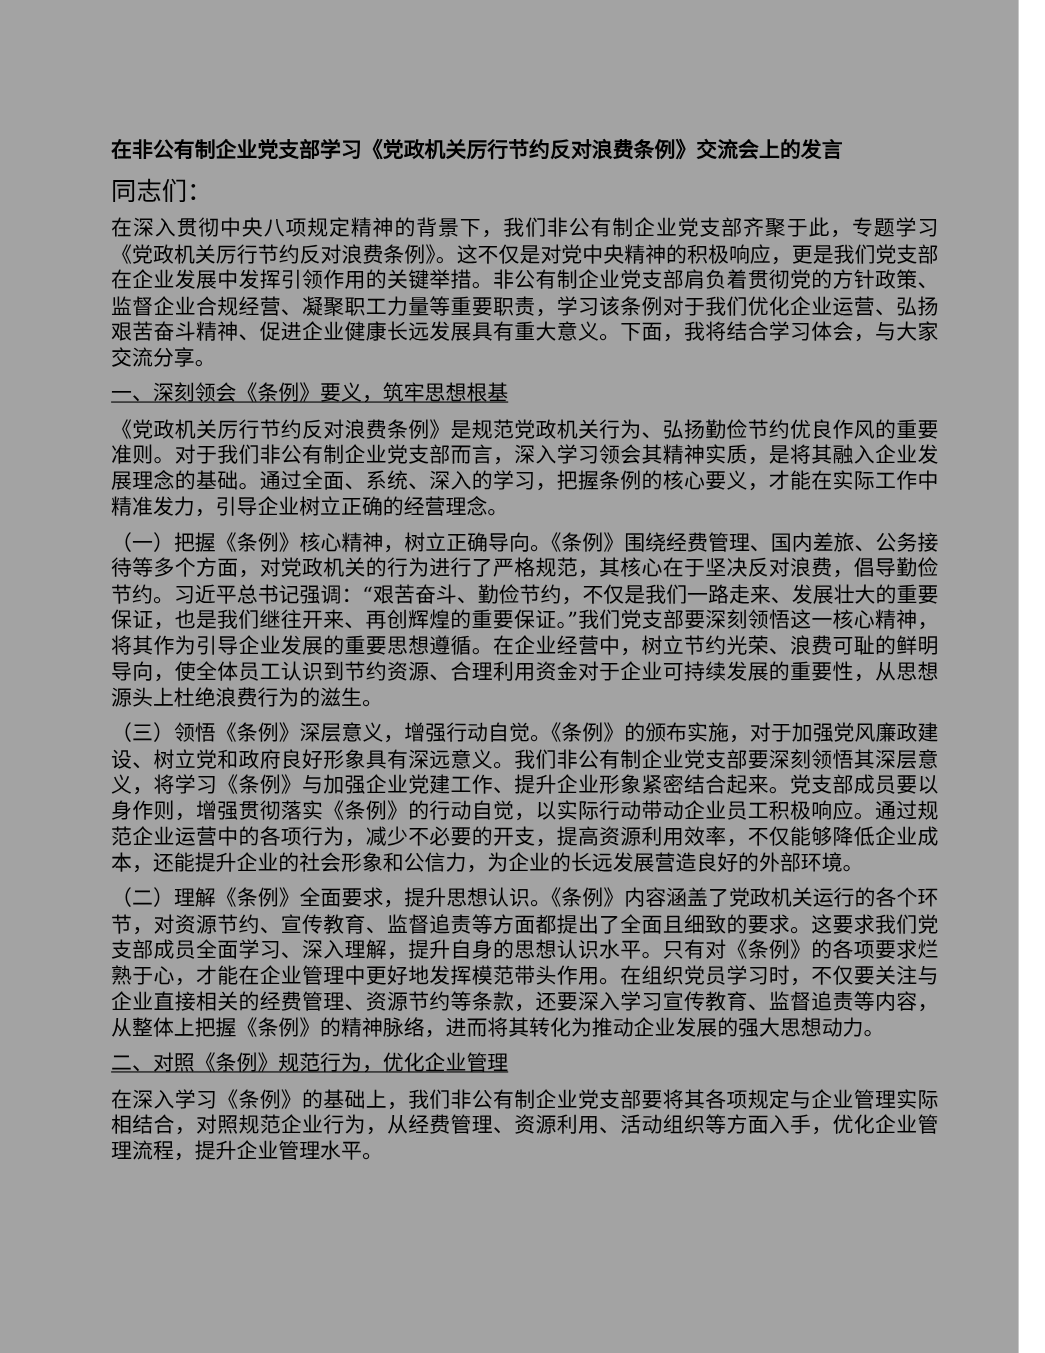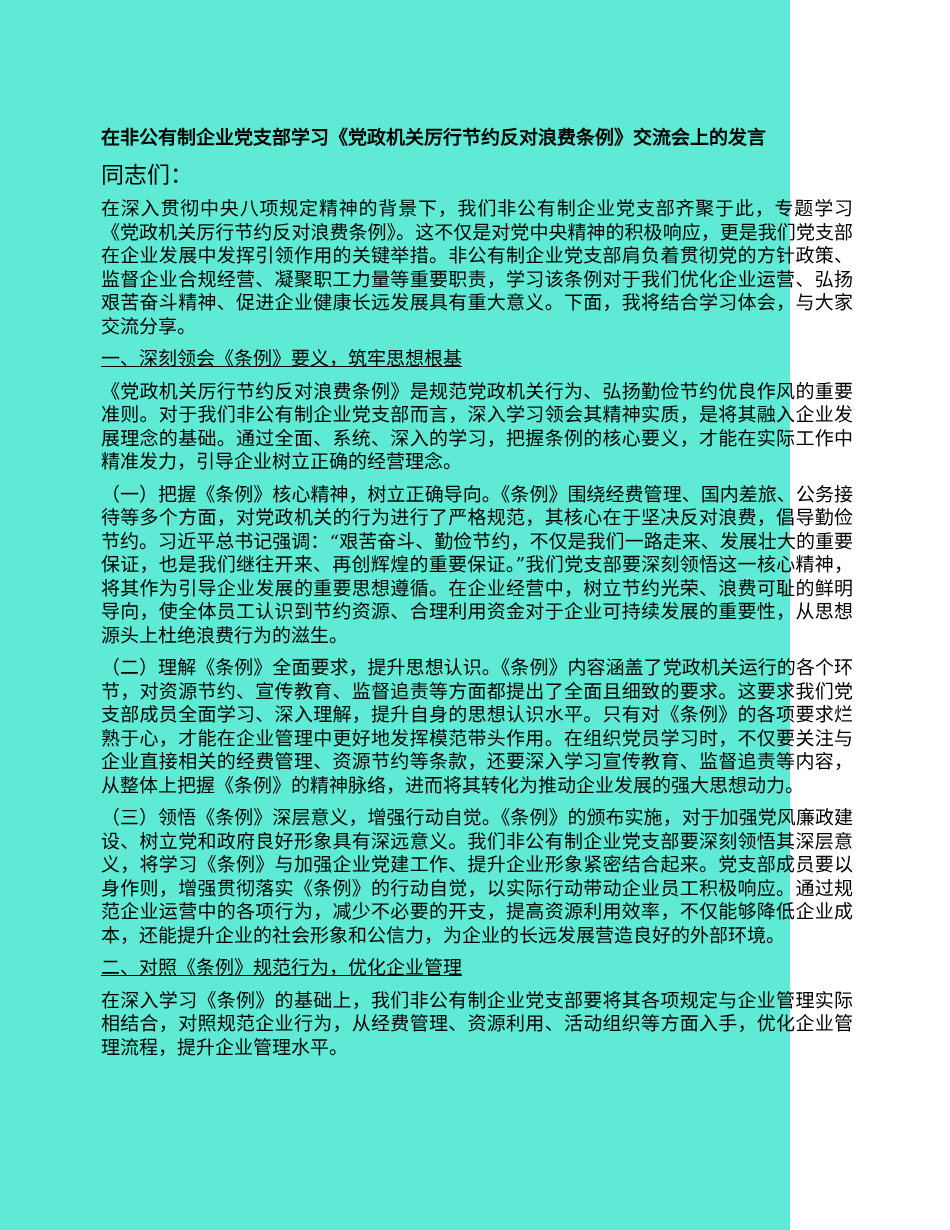--- a/index.html
+++ b/index.html
@@ -9,24 +9,24 @@
     color: #000000;
   }
   body {
     width: 950px;
     height: 1230px;
     overflow: hidden;
     font-family: "DejaVu Serif", "Liberation Serif", serif;
   }
   .page {
     box-sizing: border-box;
-    width: 790px;
+    width: 926px;
     height: 1230px;
     padding: 126px 0 0 101px;
-    background: #5eead4;
+    background: #a3a3a3;
   }
   .content {
     width: 752px;
   }
   .doc-title {
     font-family: "DejaVu Sans", "Liberation Sans", sans-serif;
     font-weight: bold;
     font-size: 19px;
     line-height: 23.5px;
     margin: 0 0 14px 0;
@@ -65,23 +65,23 @@
     <p class="salutation">同志们：</p>
 
     <p class="para">在深入贯彻中央八项规定精神的背景下，我们非公有制企业党支部齐聚于此，专题学习《党政机关厉行节约反对浪费条例》。这不仅是对党中央精神的积极响应，更是我们党支部在企业发展中发挥引领作用的关键举措。非公有制企业党支部肩负着贯彻党的方针政策、监督企业合规经营、凝聚职工力量等重要职责，学习该条例对于我们优化企业运营、弘扬艰苦奋斗精神、促进企业健康长远发展具有重大意义。下面，我将结合学习体会，与大家交流分享。</p>
 
     <h2 class="section-heading">一、深刻领会《条例》要义，筑牢思想根基</h2>
 
     <p class="para">《党政机关厉行节约反对浪费条例》是规范党政机关行为、弘扬勤俭节约优良作风的重要准则。对于我们非公有制企业党支部而言，深入学习领会其精神实质，是将其融入企业发展理念的基础。通过全面、系统、深入的学习，把握条例的核心要义，才能在实际工作中精准发力，引导企业树立正确的经营理念。</p>
 
     <p class="para">（一）把握《条例》核心精神，树立正确导向。《条例》围绕经费管理、国内差旅、公务接待等多个方面，对党政机关的行为进行了严格规范，其核心在于坚决反对浪费，倡导勤俭节约。习近平总书记强调：“艰苦奋斗、勤俭节约，不仅是我们一路走来、发展壮大的重要保证，也是我们继往开来、再创辉煌的重要保证。”我们党支部要深刻领悟这一核心精神，将其作为引导企业发展的重要思想遵循。在企业经营中，树立节约光荣、浪费可耻的鲜明导向，使全体员工认识到节约资源、合理利用资金对于企业可持续发展的重要性，从思想源头上杜绝浪费行为的滋生。</p>
 
+    <p class="para">（三）领悟《条例》深层意义，增强行动自觉。《条例》的颁布实施，对于加强党风廉政建设、树立党和政府良好形象具有深远意义。我们非公有制企业党支部要深刻领悟其深层意义，将学习《条例》与加强企业党建工作、提升企业形象紧密结合起来。党支部成员要以身作则，增强贯彻落实《条例》的行动自觉，以实际行动带动企业员工积极响应。通过规范企业运营中的各项行为，减少不必要的开支，提高资源利用效率，不仅能够降低企业成本，还能提升企业的社会形象和公信力，为企业的长远发展营造良好的外部环境。</p>
+
     <p class="para">（二）理解《条例》全面要求，提升思想认识。《条例》内容涵盖了党政机关运行的各个环节，对资源节约、宣传教育、监督追责等方面都提出了全面且细致的要求。这要求我们党支部成员全面学习、深入理解，提升自身的思想认识水平。只有对《条例》的各项要求烂熟于心，才能在企业管理中更好地发挥模范带头作用。在组织党员学习时，不仅要关注与企业直接相关的经费管理、资源节约等条款，还要深入学习宣传教育、监督追责等内容，从整体上把握《条例》的精神脉络，进而将其转化为推动企业发展的强大思想动力。</p>
-
-    <p class="para">（三）领悟《条例》深层意义，增强行动自觉。《条例》的颁布实施，对于加强党风廉政建设、树立党和政府良好形象具有深远意义。我们非公有制企业党支部要深刻领悟其深层意义，将学习《条例》与加强企业党建工作、提升企业形象紧密结合起来。党支部成员要以身作则，增强贯彻落实《条例》的行动自觉，以实际行动带动企业员工积极响应。通过规范企业运营中的各项行为，减少不必要的开支，提高资源利用效率，不仅能够降低企业成本，还能提升企业的社会形象和公信力，为企业的长远发展营造良好的外部环境。</p>
 
     <h2 class="section-heading">二、对照《条例》规范行为，优化企业管理</h2>
 
     <p class="para">在深入学习《条例》的基础上，我们非公有制企业党支部要将其各项规定与企业管理实际相结合，对照规范企业行为，从经费管理、资源利用、活动组织等方面入手，优化企业管理流程，提升企业管理水平。</p>
 
 
   </div>
 </div>
 
 </body></html>

